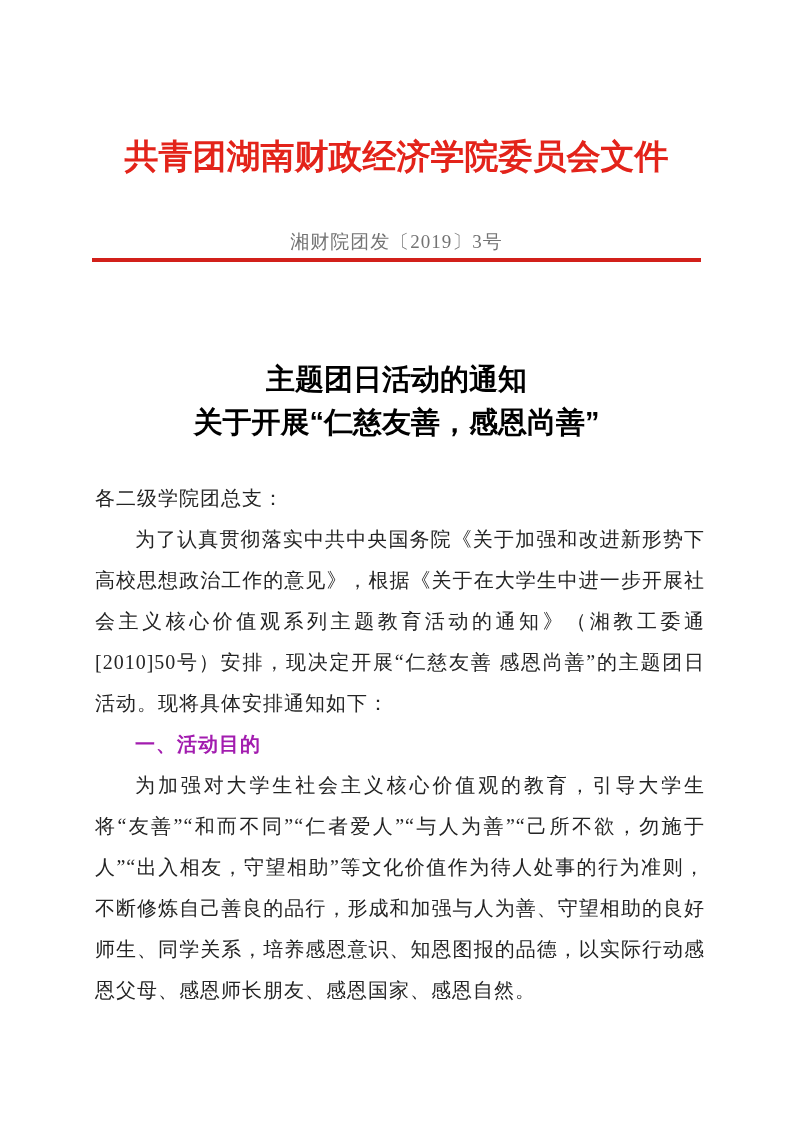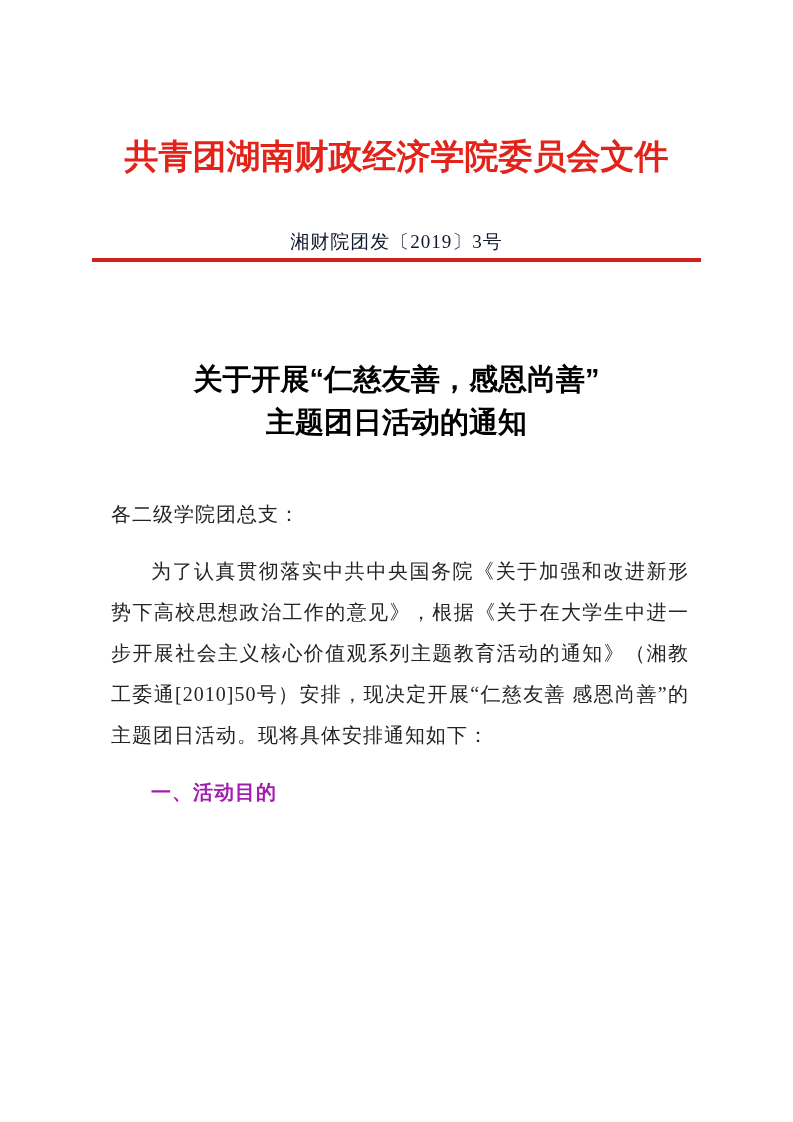--- a/index.html
+++ b/index.html
@@ -33,21 +33,21 @@
   }
   
   .doc-number {
     position: absolute;
     top: 229px;
     left: 0;
     width: 100%;
     text-align: center;
     font-size: 19px;
     letter-spacing: 1px;
-    color: #0f172a;
+    color: #737373;
     white-space: nowrap;
   }
   
   .red-line {
     position: absolute;
     top: 258px;
     left: 92px;
     width: 609px;
     height: 4px;
     background: #d2201a;
@@ -71,21 +71,21 @@
     top: 478px;
     left: 95px;
     width: 610px;
     font-size: 20px;
     line-height: 41px;
     letter-spacing: 1px;
     text-align: justify;
     color: #242424;
   }
   .body-text p {
-    margin: 16px;
+    margin: 0;
     padding: 0;
   }
   .para {
     text-indent: 2em;
   }
   .salutation {
     text-indent: 0;
   }
   .section-heading {
     text-indent: 2em;
@@ -99,23 +99,24 @@
 
 <div class="page">
 
   <div class="org-title">共青团湖南财政经济学院委员会文件</div>
 
   <div class="doc-number">湘财院团发〔2019〕3号</div>
 
   <div class="red-line"></div>
 
   <div class="doc-title">
+    <div class="title-line">主题团日活动的通知</div>
     <div class="title-line">关于开展“仁慈友善，感恩尚善”</div>
-    <div class="title-line">主题团日活动的通知</div>
   </div>
 
   <div class="body-text">
     <p class="salutation">各二级学院团总支：</p>
     <p class="para">为了认真贯彻落实中共中央国务院《关于加强和改进新形势下高校思想政治工作的意见》，根据《关于在大学生中进一步开展社会主义核心价值观系列主题教育活动的通知》（湘教工委通[2010]50号）安排，现决定开展“仁慈友善 感恩尚善”的主题团日活动。现将具体安排通知如下：</p>
     <p class="section-heading">一、活动目的</p>
+    <p class="para">为加强对大学生社会主义核心价值观的教育，引导大学生将“友善”“和而不同”“仁者爱人”“与人为善”“己所不欲，勿施于人”“出入相友，守望相助”等文化价值作为待人处事的行为准则，不断修炼自己善良的品行，形成和加强与人为善、守望相助的良好师生、同学关系，培养感恩意识、知恩图报的品德，以实际行动感恩父母、感恩师长朋友、感恩国家、感恩自然。</p>
   </div>
 
 </div>
 
 </body></html>

